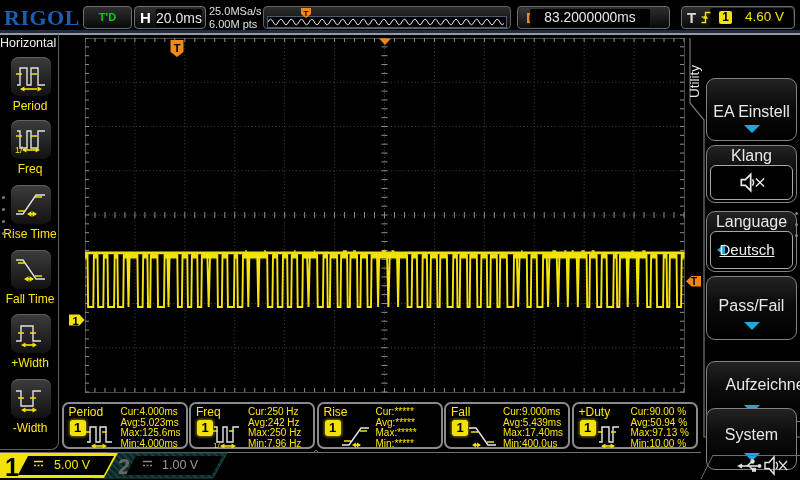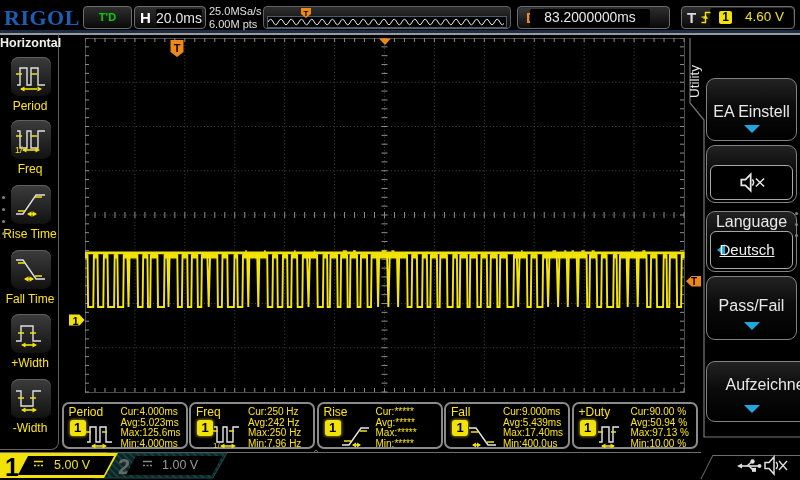--- a/index.html
+++ b/index.html
@@ -61,21 +61,21 @@
     <path d="M0.5,11.5 h4 v-10 h5" stroke="#f2e20a" stroke-width="1.4" fill="none"></path>
     <path d="M4.5,3.8 l2.6,4 h-5.2 z" fill="#f2e20a"></path>
         <path d="M0.5,6 h3.5" stroke="#f2e20a" stroke-width="1.2"></path>
       </svg>
   <div class="abs" style="left:37px;top:3.5px;width:13px;height:13.5px;background:#f2e20a;border-radius:2px;
    color:#000;font-size:12px;font-weight:bold;text-align:center;line-height:13.5px;">1</div>
   <div class="abs" style="left:55px;top:2px;width:55px;text-align:center;color:#f2e20a;font-size:13.5px;">4.60 V</div>
     </div>
 
 <div class="abs" style="left:0;top:33.5px;width:59px;height:416px;border-right:1.3px solid #606060;border-bottom:1.3px solid #606060;border-bottom-right-radius:8px;box-sizing:border-box;"></div>
-<div class="abs" style="left:0px;top:36px;width:60px;text-align:right;color:#f0f0f0;font-size:12.5px;font-weight:bold;">Horizontal</div>
+<div class="abs" style="left:0px;top:36px;width:60px;text-align:left;color:#f0f0f0;font-size:12.5px;">Horizontal</div>
 <div class="sbtn" style="top:57px;">
  <svg width="40" height="40" viewBox="0 0 40 40">
         <g fill="none" stroke="#e0e0e0" stroke-width="1.4">
   <path d="M6,28 h3 v-17 h7 v17 h4 v-17 h7 v17 h7"></path>
         </g>
   <g stroke="#f2e20a" stroke-width="1.6">
           <path d="M5,17 h6 M20,17 h6"></path>
   <path d="M10,32 h16" stroke-width="1.6"></path>
         </g>
   <path d="M9,32 l4.5,-2.6 v5.2 z M31,32 l-4.5,-2.6 v5.2 z" fill="#f2e20a"></path>
@@ -173,20 +173,21 @@
 <path d="M6,5 V70 L20,87 V404 H116" stroke="#777" stroke-width="1.2" fill="none"></path>
     </svg>
 <svg class="abs" style="left:686px;top:50px;" width="18" height="60" viewBox="0 0 18 60">
 <text x="0" y="0" transform="translate(13,48) rotate(-90)" font-size="13.5" fill="#e8e8e8" font-family="Liberation Sans">Utility</text>
     </svg>
 <div class="btn" style="top:40px;height:61px;">
   <div class="btxt" style="top:24px;">EA Einstell</div>
   <div class="tri" style="left:37px;top:46px;"></div>
     </div>
 <div class="btn" style="top:107px;height:56px;">
+  <div class="btxt" style="top:1px;">Klang</div>
   <div class="abs" style="left:3px;top:19px;width:81px;height:33px;border:1px solid #a8a8a8;border-radius:6px;background:#000;">
    <svg class="abs" style="left:29px;top:6px;" width="26" height="21" viewBox="0 0 22 18">
     <path d="M1,6.5 h3.5 L9,2 V16 L4.5,11.5 H1 z" fill="none" stroke="#e8e8e8" stroke-width="1.5"></path>
     <path d="M10.5,6.5 a4,4 0 0 1 0,5" fill="none" stroke="#e8e8e8" stroke-width="1.3"></path>
     <path d="M13.5,5.5 l7,7 M20.5,5.5 l-7,7" stroke="#e8e8e8" stroke-width="1.3"></path>
         </svg>
       </div>
     </div>
 <div class="btn" style="top:173px;height:59px;">
   <div class="btxt" style="top:1px;">Language</div>
@@ -195,20 +196,24 @@
    <div class="abs" style="left:4px;top:7px;width:64px;text-align:center;color:#f0f0f0;font-size:15px;top:9px;text-decoration:underline;">Deutsch</div>
       </div>
     </div>
 <div class="btn" style="top:238px;height:62px;">
   <div class="btxt" style="top:20px;">Pass/Fail</div>
   <div class="tri" style="left:37px;top:45px;"></div>
     </div>
 <div class="btn" style="top:323px;height:59px;padding-left:12px;">
   <div class="btxt" style="top:14px;">Aufzeichnen</div>
   <div class="tri" style="left:37px;top:43px;"></div>
+    </div>
+<div class="btn" style="top:370px;height:60px;">
+  <div class="btxt" style="top:17px;">System</div>
+  <div class="tri" style="left:37px;top:44px;"></div>
     </div>
 <div class="dot" style="left:795px;top:212px;"></div>
 <div class="dot" style="left:795px;top:223px;"></div>
 <div class="dot" style="left:795px;top:234px;"></div>
 
 <div class="mp" style="left:61.5px;">
  <div class="mpt">Period</div>
       <div class="one">1</div>
  <svg class="abs" style="left:21px;top:14px;" width="36" height="32" viewBox="0 0 36 32">
   <path d="M2,24 h3 v-15 h6 v15 h4 v-15 h6 v15 h6" fill="none" stroke="#e8e8e8" stroke-width="1.4"></path>

